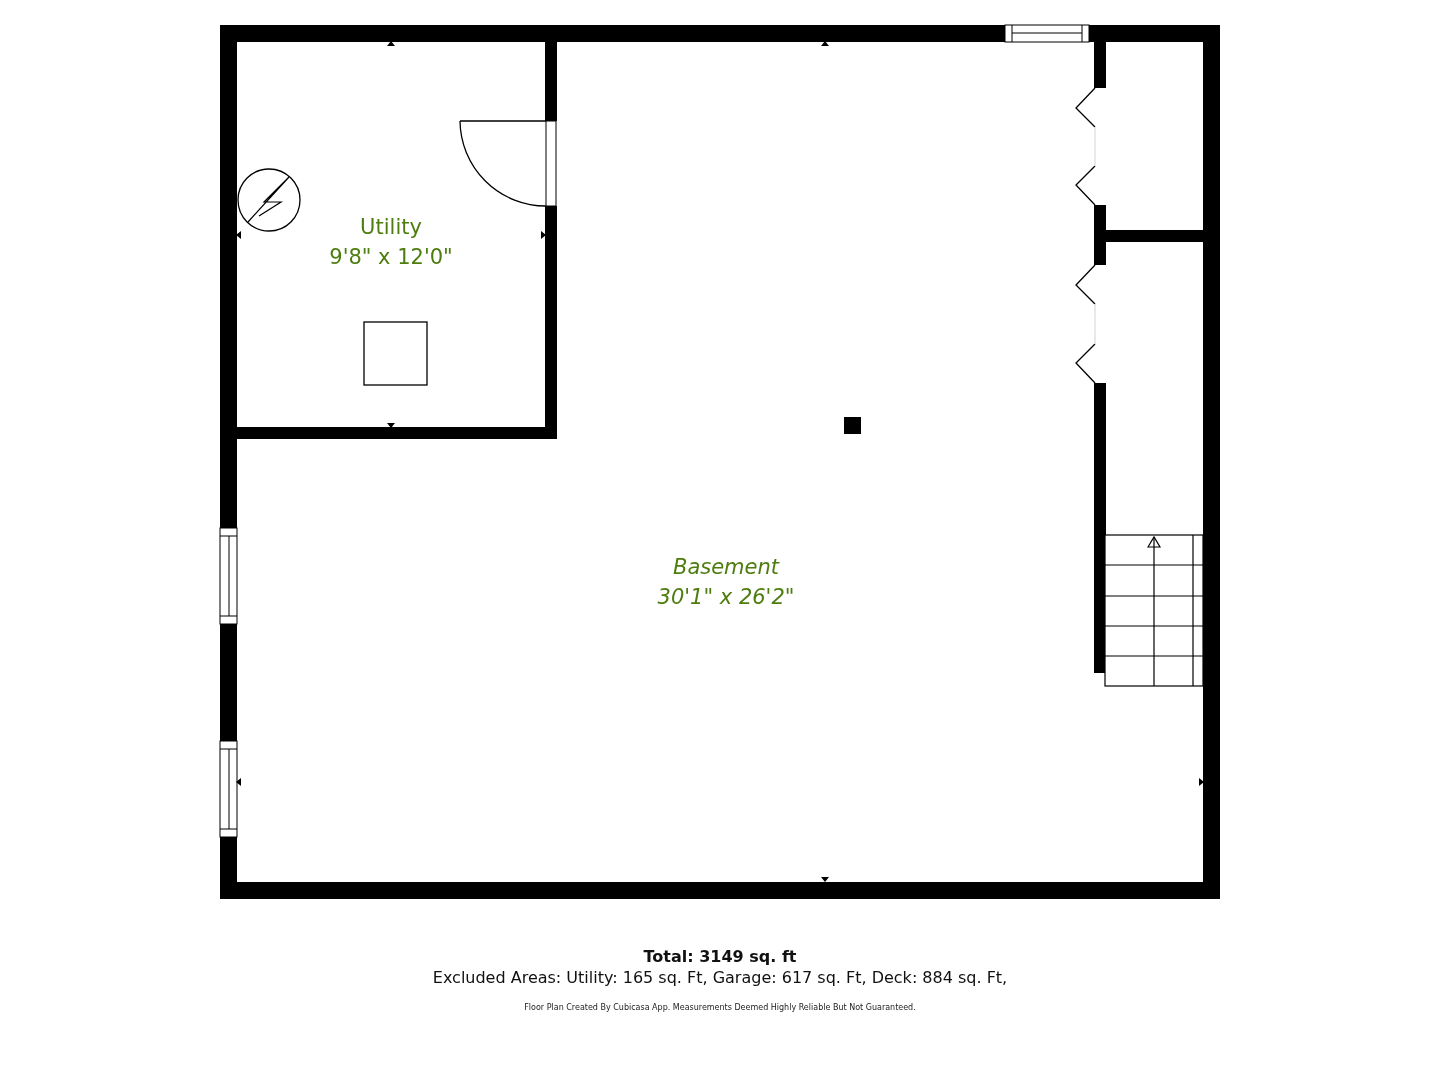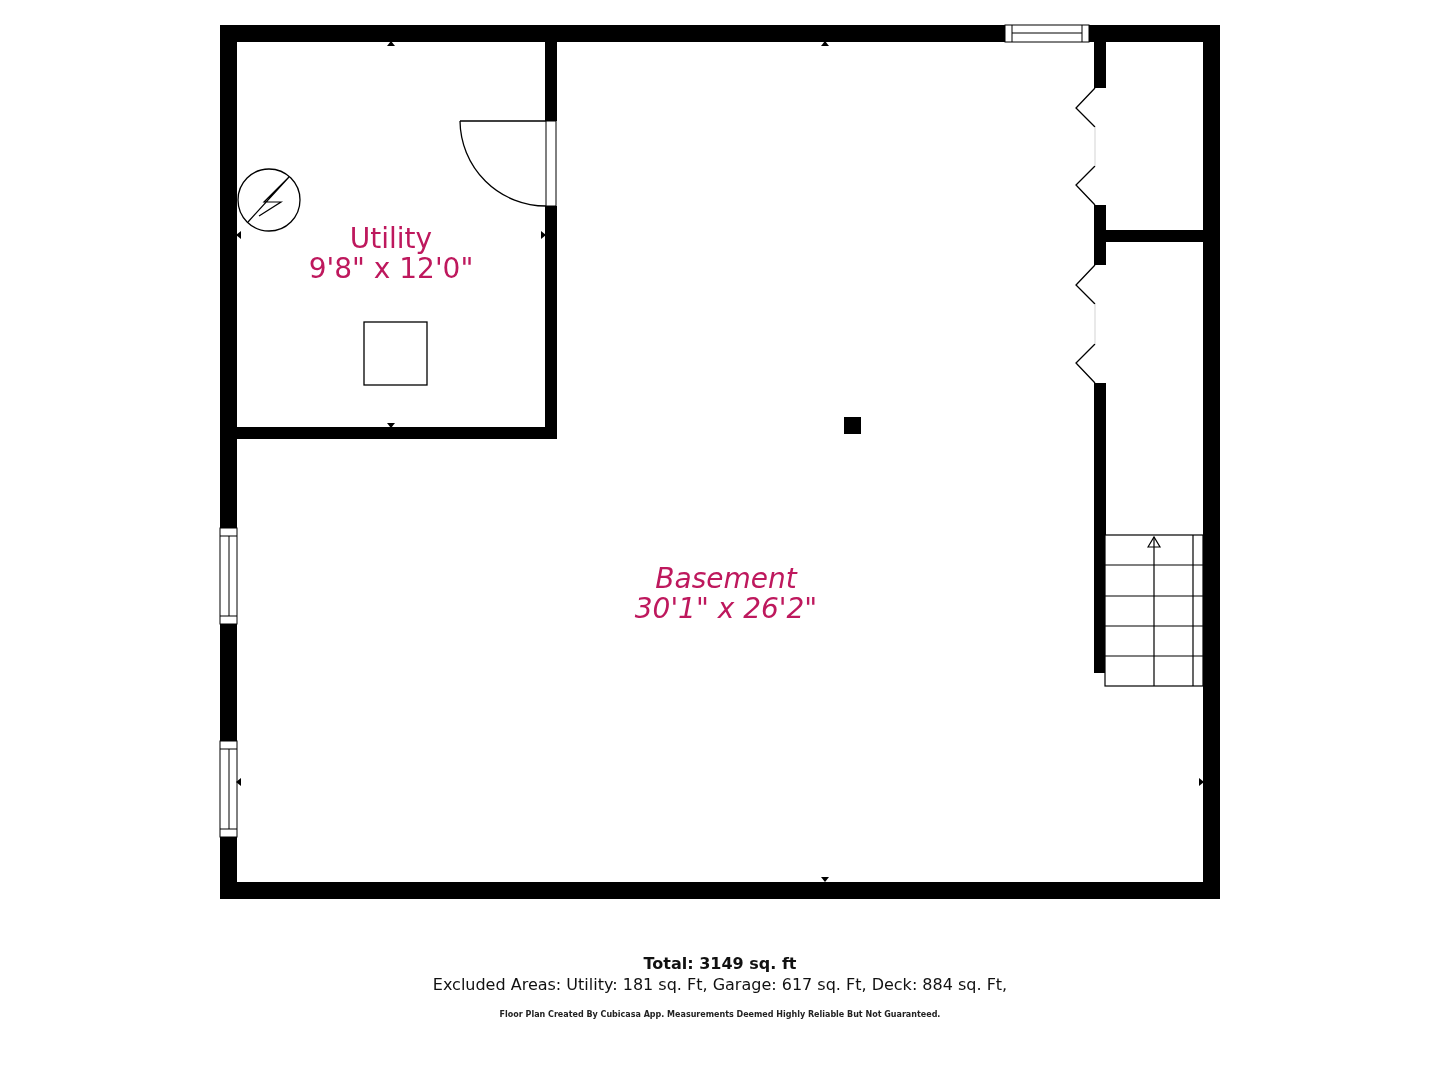--- a/index.html
+++ b/index.html
@@ -1,22 +1,22 @@
 <!DOCTYPE html>
 <html><head>
 <meta charset="utf-8">
 <style>
   html, body { margin: 0; padding: 0; background: #ffffff; }
   body { width: 1440px; height: 1080px; position: relative; overflow: hidden; font-family: "DejaVu Sans", sans-serif; }
   #plan { position: absolute; left: 0; top: 0; }
-  .room-label { position: absolute; text-align: center; color: #be185d; font-size: 28px; line-height: 30px; margin-top: 12px; }
-  .summary { position: absolute; left: 0; width: 1440px; top: 946px; text-align: center; color: #111; margin-top: 7px; }
+  .room-label { position: absolute; text-align: center; color: #4d7c0f; font-size: 21px; line-height: 30px; }
+  .summary { position: absolute; left: 0; width: 1440px; top: 946px; text-align: center; color: #111; }
   .summary .total { font-weight: bold; font-size: 16px; line-height: 21px; }
   .summary .line { font-size: 16px; line-height: 21px; }
-  .summary .disclaimer { font-size: 8px; margin-top: 15px; color: #222; font-weight: bold; }
+  .summary .disclaimer { font-size: 8px; margin-top: 15px; color: #222; }
 </style>
 </head>
 <body>
 
 <svg id="plan" width="1440" height="940" viewBox="0 0 1440 940" xmlns="http://www.w3.org/2000/svg">
 
   <g fill="#000">
     <rect x="220" y="25" width="1000" height="17"></rect>
     <rect x="220" y="882" width="1000" height="17"></rect>
     <rect x="220" y="25" width="17" height="874"></rect>
@@ -109,15 +109,15 @@
   <div>9'8" x 12'0"</div>
 </div>
 
 <div class="room-label" style="left:626px; top:552px; width:200px;font-style:italic;">
   <div>Basement</div>
   <div>30'1" x 26'2"</div>
 </div>
 
 <div class="summary">
   <div class="total">Total: 3149 sq. ft</div>
-  <div class="line">Excluded Areas: Utility: 181 sq. Ft, Garage: 617 sq. Ft, Deck: 884 sq. Ft,</div>
+  <div class="line">Excluded Areas: Utility: 165 sq. Ft, Garage: 617 sq. Ft, Deck: 884 sq. Ft,</div>
   <div class="disclaimer">Floor Plan Created By Cubicasa App. Measurements Deemed Highly Reliable But Not Guaranteed.</div>
 </div>
 
 </body></html>

